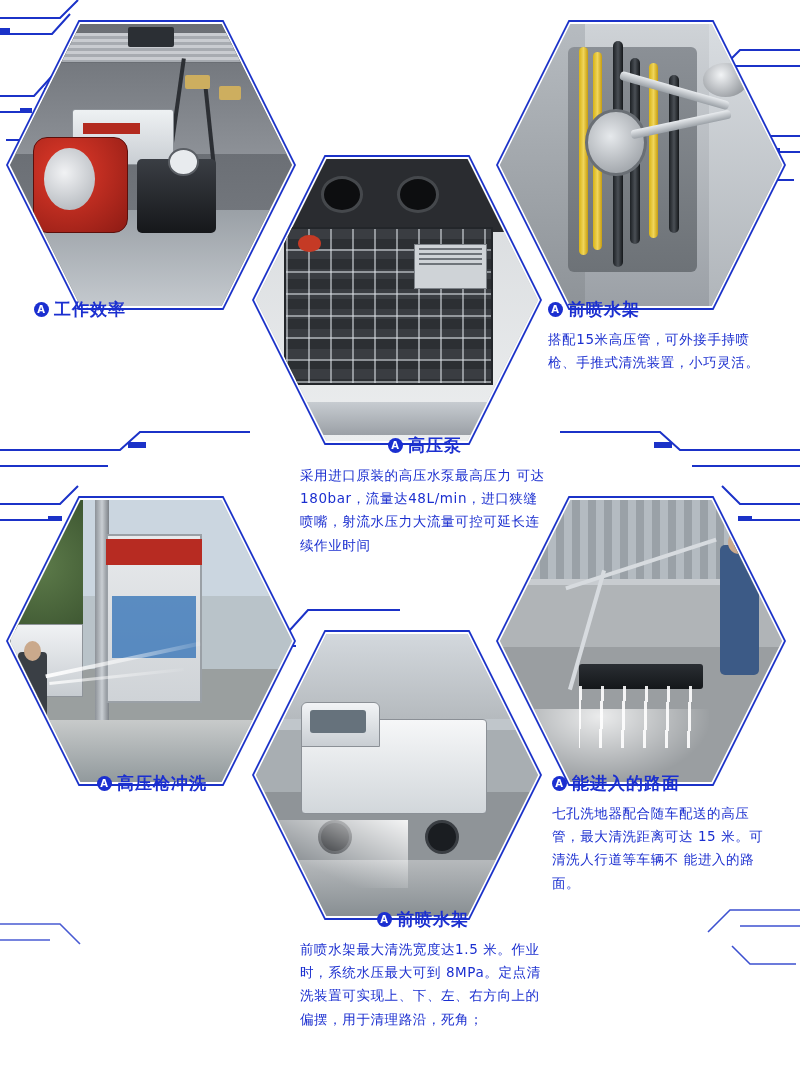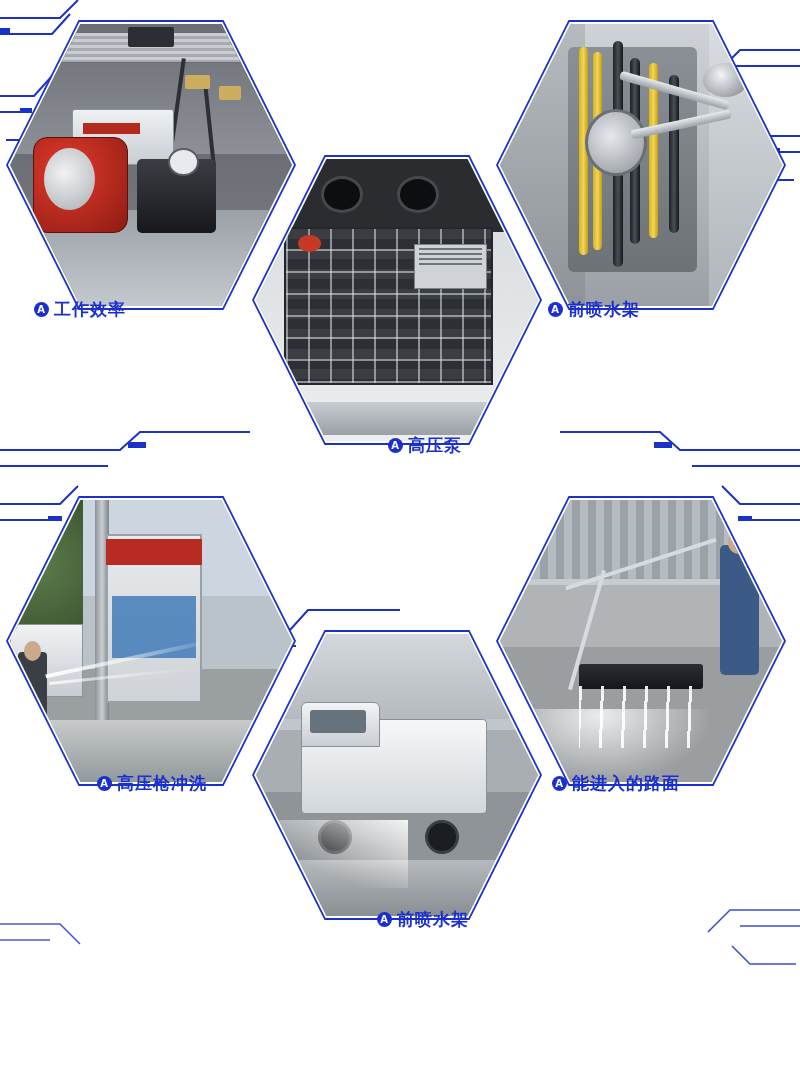--- a/index.html
+++ b/index.html
@@ -294,20 +294,21 @@
     <div class="bar"></div>
     <div class="bar2"></div>
     <div class="knob"></div>
   </div>
 </div>
 <div class="caption" style="left:548px;top:298px;width:228px;">
   <div class="cap-title">
     <span class="cap-badge">A</span>
     <span>前喷水架</span>
   </div>
+  <div class="cap-body">搭配15米高压管，可外接手持喷枪、手推式清洗装置，小巧灵活。</div>
 </div>
 
 <div class="hex-frame" style="left:252px;top:155px;width:290px;height:290px;">
   <div class="inner"></div>
 </div>
 <div class="hex" style="left:256px;top:159px;width:282px;height:282px;">
   <div class="photo p2" aria-hidden="true">
     <div class="top"></div>
     <div class="hole1"></div>
     <div class="hole2"></div>
@@ -322,20 +323,21 @@
         <i></i>
       </div>
     <div class="foot"></div>
   </div>
 </div>
 <div class="caption cap-center" style="left:300px;top:434px;width:250px;">
   <div class="cap-title">
     <span class="cap-badge">A</span>
     <span>高压泵</span>
   </div>
+  <div class="cap-body">采用进口原装的高压水泵最高压力 可达180bar，流量达48L/min，进口狭缝喷嘴，射流水压力大流量可控可延长连续作业时间</div>
 </div>
 
 <div class="hex-frame" style="left:6px;top:496px;width:290px;height:290px;">
   <div class="inner"></div>
 </div>
 <div class="hex" style="left:10px;top:500px;width:282px;height:282px;">
   <div class="photo p4" aria-hidden="true">
     <div class="tree"></div>
     <div class="pole"></div>
     <div class="board"></div>
@@ -369,20 +371,21 @@
     <div class="barrel"></div>
     <div class="jets"></div>
     <div class="mist"></div>
   </div>
 </div>
 <div class="caption" style="left:552px;top:772px;width:222px;">
   <div class="cap-title">
     <span class="cap-badge">A</span>
     <span>能进入的路面</span>
   </div>
+  <div class="cap-body">七孔洗地器配合随车配送的高压管，最大清洗距离可达 15 米。可清洗人行道等车辆不 能进入的路面。</div>
 </div>
 
 <div class="hex-frame" style="left:252px;top:630px;width:290px;height:290px;">
   <div class="inner"></div>
 </div>
 <div class="hex" style="left:256px;top:634px;width:282px;height:282px;">
   <div class="photo p7" aria-hidden="true">
     <div class="bg"></div>
     <div class="truck"></div>
     <div class="cab"></div>
@@ -391,13 +394,14 @@
     <div class="wheelB"></div>
     <div class="spray"></div>
     <div class="wet"></div>
   </div>
 </div>
 <div class="caption cap-center" style="left:300px;top:908px;width:246px;">
   <div class="cap-title">
     <span class="cap-badge">A</span>
     <span>前喷水架</span>
   </div>
+  <div class="cap-body">前喷水架最大清洗宽度达1.5 米。作业时，系统水压最大可到 8MPa。定点清洗装置可实现上、下、左、右方向上的偏摆，用于清理路沿，死角；</div>
 </div>
 
 </body></html>

